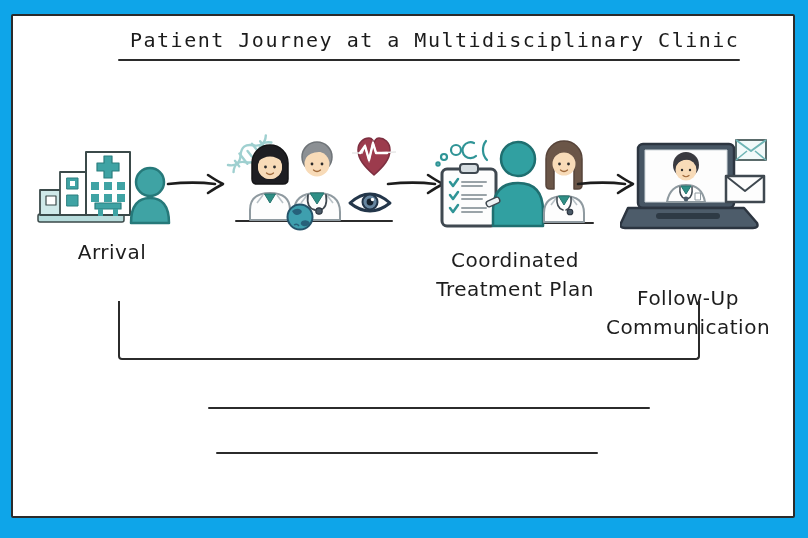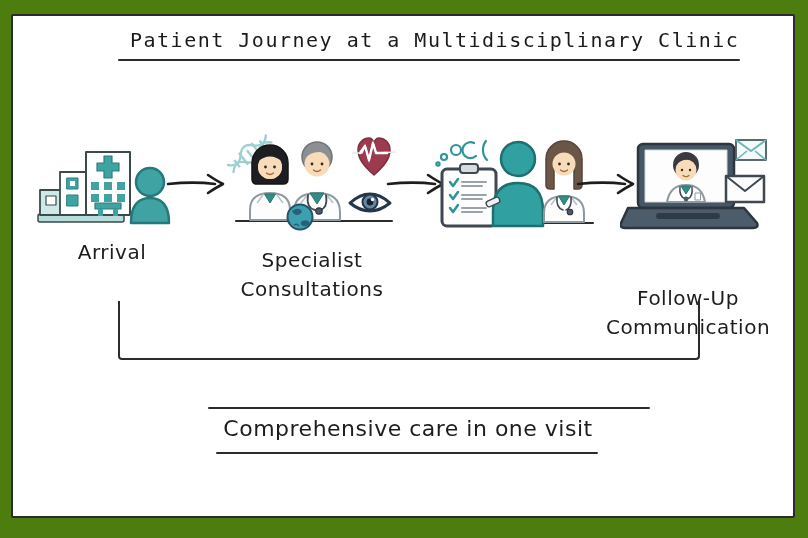--- a/index.html
+++ b/index.html
@@ -1,17 +1,17 @@
 <!DOCTYPE html>
 <html><head>
 <meta charset="utf-8">
 <style>
   html,body{margin:0;padding:0;background:#ffffff;}
   .canvas{
-    position:relative;width:808px;height:538px;background:#4d7c0f;overflow:hidden;
+    position:relative;width:808px;height:538px;background:#0ea5e9;overflow:hidden;
     font-family:"DejaVu Sans",sans-serif;color:#1d1d1d;
   }
   .frame{
     position:absolute;left:11px;top:14px;width:780px;height:500px;
     border:2.5px solid #2b2b2b;border-radius:2px;background:#ffffff;
   }
   .title{
     position:absolute;left:130px;top:28px;width:600px;text-align:center;
     font-family:"DejaVu Sans Mono","Liberation Mono",monospace;
     font-size:20px;letter-spacing:1.5px;color:#1b1b1b;white-space:nowrap;
@@ -219,24 +219,23 @@
     </g>
     <g stroke-linejoin="round">
       <rect x="106" y="38" width="38" height="26" fill="#fdfdfd" stroke="#3f4850" stroke-width="2.5"></rect>
       <path d="M106 38 L125 53 L144 38" fill="none" stroke="#3f4850" stroke-width="2"></path>
     </g>
     <path d="M8 70 H124 L137 85 q2 5 -4 5 H5 q-6 0 -4 -5 Z" fill="#4d5c6a" stroke="#2c3540" stroke-width="2.5" stroke-linejoin="round"></path>
     <rect x="36" y="75" width="64" height="6" rx="3" fill="#2e3a45"></rect>
   </svg>
 
   <div class="stage-label" style="left:32px;top:238px;width:160px;">Arrival</div>
-  <div class="stage-label" style="left:222px;top:246px;width:180px;">Specialist
-Consultations</div>
+  <div class="stage-label" style="left:425px;top:246px;width:180px;">Coordinated
+Treatment Plan</div>
   <div class="stage-label" style="left:598px;top:246px;width:180px;margin-top:38px;">Follow-Up
 Communication</div>
 
   <div class="bracket"></div>
 
   <div class="caption-overline"></div>
-  <div class="caption">Comprehensive care in one visit</div>
   <div class="caption-underline"></div>
 
 </div>
 
 </body></html>

